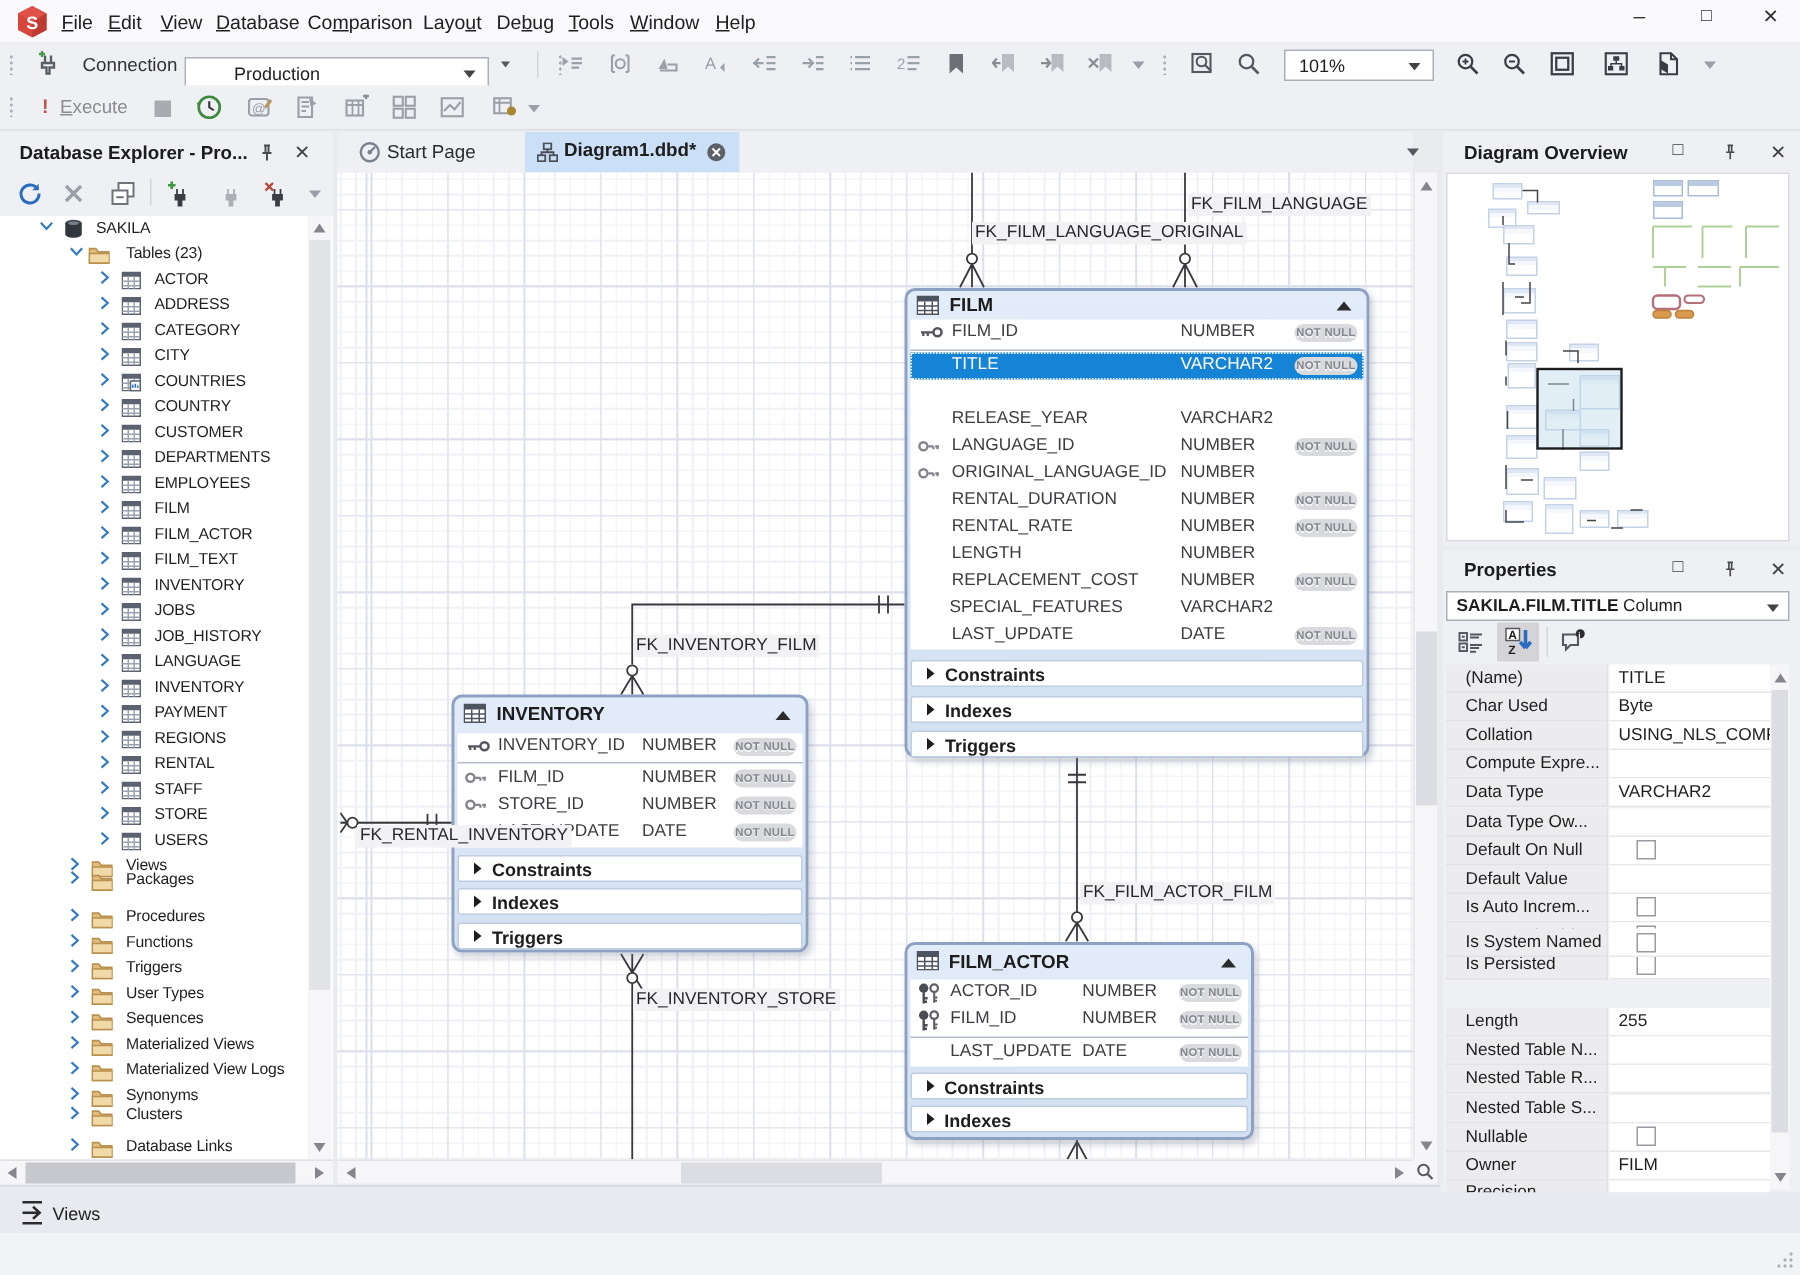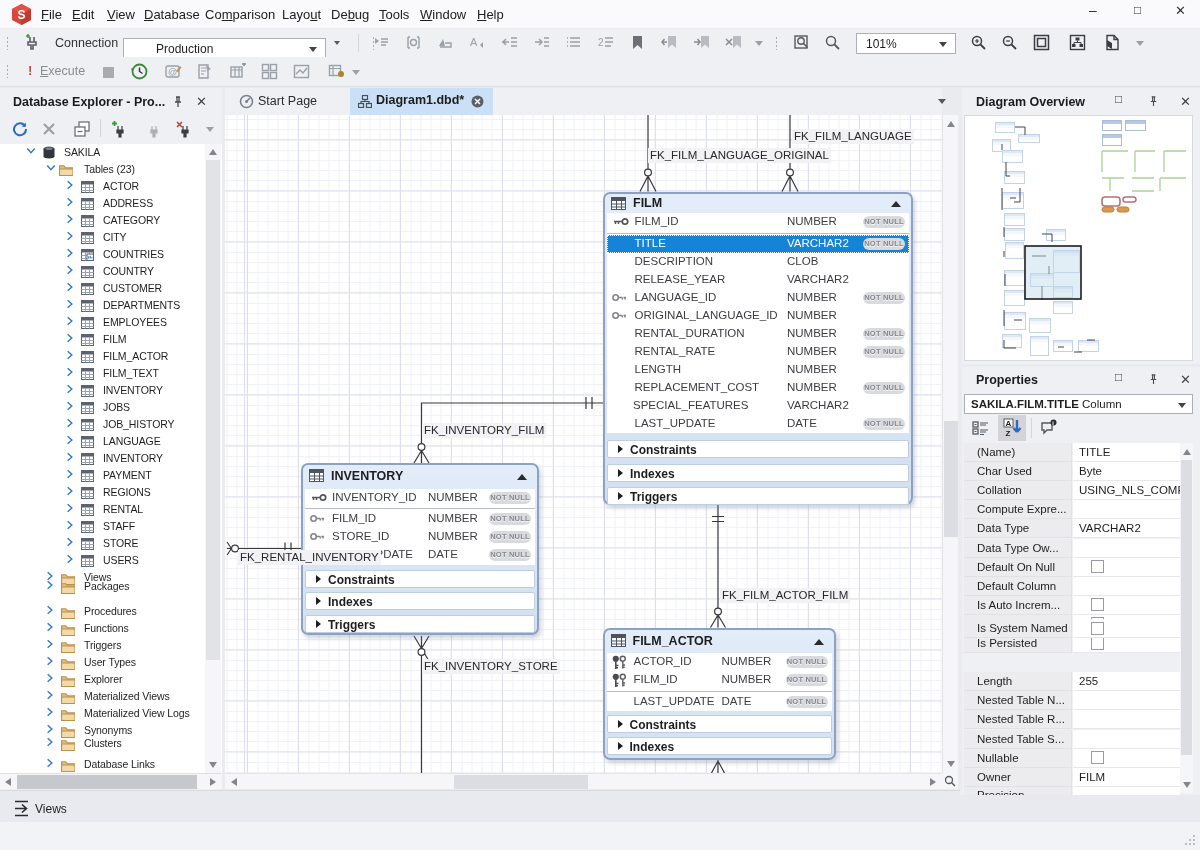--- a/index.html
+++ b/index.html
@@ -554,21 +554,21 @@
       </svg>
       <span style="position:absolute;left:84px">User Types</span>
     </div>
  <div class="trow" style="top:527px">
       <svg class="chv" style="left:46px" viewBox="0 0 12 12">
         <use href="#cr"></use>
       </svg>
       <svg style="left:61px;top:2.5px" width="14" height="13" viewBox="0 0 13 12">
         <use href="#fold"></use>
       </svg>
-      <span style="position:absolute;left:84px">Explorer</span>
+      <span style="position:absolute;left:84px">Sequences</span>
     </div>
  <div class="trow" style="top:544px">
       <svg class="chv" style="left:46px" viewBox="0 0 12 12">
         <use href="#cr"></use>
       </svg>
       <svg style="left:61px;top:2.5px" width="14" height="13" viewBox="0 0 13 12">
         <use href="#fold"></use>
       </svg>
       <span style="position:absolute;left:84px">Materialized Views</span>
     </div>
@@ -688,24 +688,20 @@
         <span class="ename" style="left:27.5px;color:#3c3c42">FILM_ID</span>
         <span class="etype" style="left:180px;color:#3c3c42">NUMBER</span>
         <span class="nn" style="left:256px">NOT NULL</span>
       </div>
       <div style="position:absolute;left:0;top:19.5px;width:100%;height:1px;background:#b6bcc8"></div>
       <div class="erow" style="top:21.5px;background:#1583d6;outline:1px dotted #fff;outline-offset:-1.5px">
         <span class="ename" style="left:27.5px;color:#fff">TITLE</span>
         <span class="etype" style="left:180px;color:#fff">VARCHAR2</span>
         <span class="nn" style="left:256px">NOT NULL</span>
       </div>
-      <div class="erow" style="top:39.5px">
-        <span class="ename" style="left:27.5px;color:#3c3c42">DESCRIPTION</span>
-        <span class="etype" style="left:180px;color:#3c3c42">CLOB</span>
-      </div>
       <div class="erow" style="top:57.5px">
         <span class="ename" style="left:27.5px;color:#3c3c42">RELEASE_YEAR</span>
         <span class="etype" style="left:180px;color:#3c3c42">VARCHAR2</span>
       </div>
       <div class="erow" style="top:75.5px">
         <svg style="position:absolute;left:5px;top:3px" width="15" height="11" viewBox="0 0 15 11">
           <use href="#fk"></use>
         </svg>
         <span class="ename" style="left:27.5px;color:#3c3c42">LANGUAGE_ID</span>
         <span class="etype" style="left:180px;color:#3c3c42">NUMBER</span>
@@ -983,21 +979,21 @@
 <div class="prow" style="top:538.5000000000001px">
     <div class="plab">Data Type Ow...</div>
     <div class="pval"></div>
   </div>
 <div class="prow" style="top:557.6000000000001px">
     <div class="plab">Default On Null</div>
     <div class="pval"></div>
     <div class="pchk"></div>
   </div>
 <div class="prow" style="top:576.7000000000002px">
-    <div class="plab">Default Column</div>
+    <div class="plab">Default Value</div>
     <div class="pval"></div>
   </div>
 <div class="prow" style="top:595.8000000000002px">
     <div class="plab">Is Auto Increm...</div>
     <div class="pval"></div>
     <div class="pchk"></div>
   </div>
 <div class="prow" style="top:614.9000000000002px">
     <div class="plab">Is Nested Table</div>
     <div class="pval"></div>

